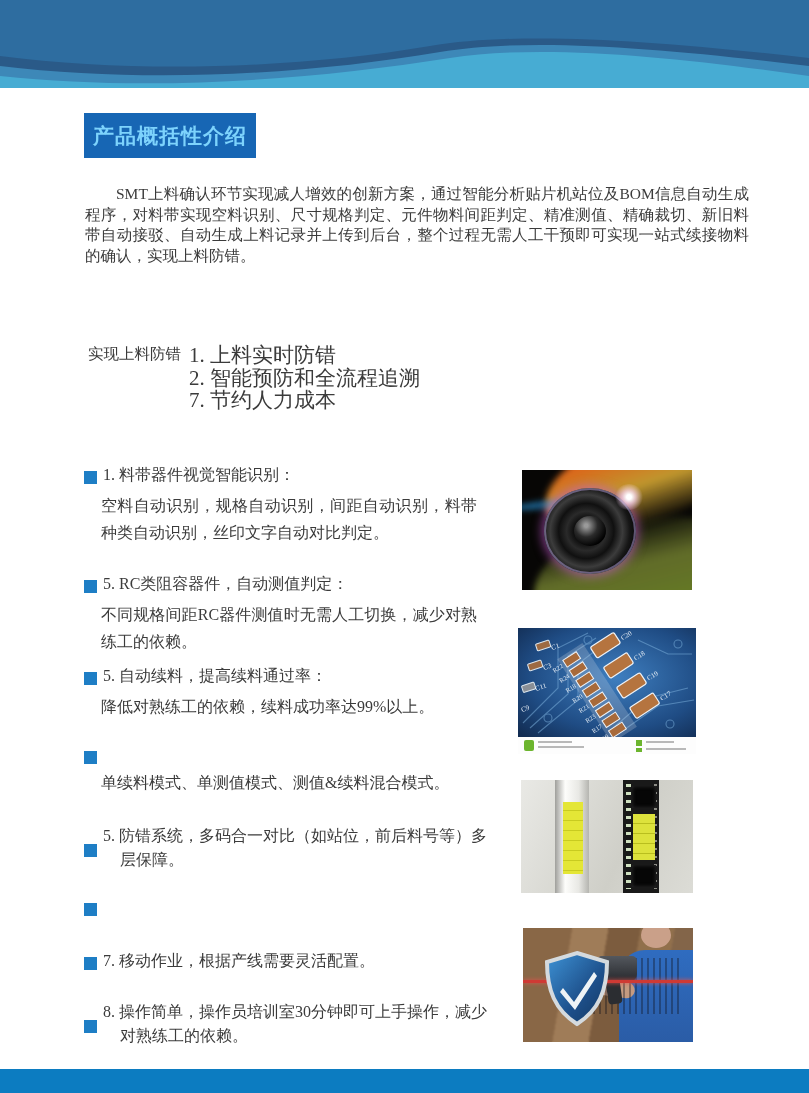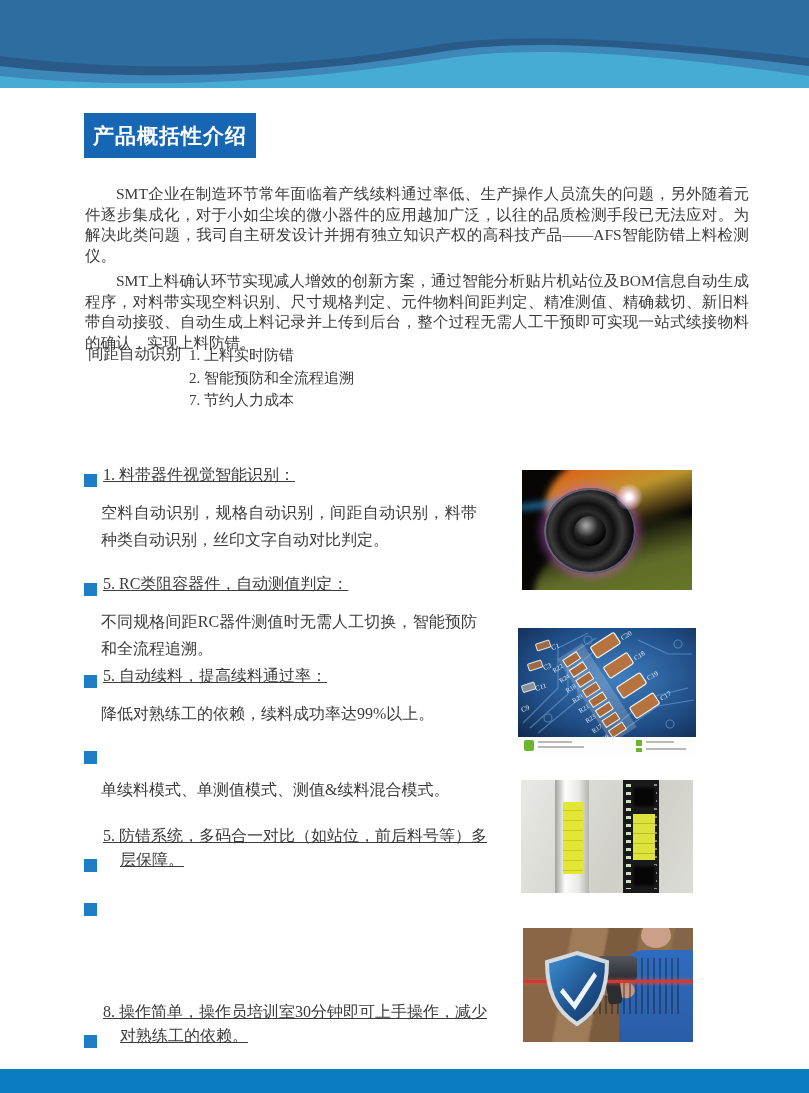--- a/index.html
+++ b/index.html
@@ -8,36 +8,36 @@
     --text:#3b3b3b;
   }
   html,body{margin:0;padding:0;background:#ffffff;}
   .page{position:relative;width:809px;height:1093px;background:#fff;overflow:hidden;
         font-family:"Liberation Serif","DejaVu Serif",serif;color:var(--text);}
   
   .header-wave{position:absolute;left:0;top:0;width:809px;height:90px;display:block;}
   
   .title-box{position:absolute;left:84px;top:113px;width:172px;height:45px;background:var(--accent);
              display:flex;align-items:center;justify-content:center;}
-  .title-box span{color:#ffffff;font-family:"Liberation Sans","DejaVu Sans",sans-serif;
+  .title-box span{color:#7dd3fc;font-family:"Liberation Sans","DejaVu Sans",sans-serif;
                   font-weight:bold;font-size:21px;letter-spacing:1px;}
   
   .intro{position:absolute;left:85px;top:184px;width:664px;font-size:15.5px;line-height:20.5px;
          text-align:justify;}
   .intro p{margin:0 0 5px 0;text-indent:2em;}
   
   .benefits-label{position:absolute;left:88px;top:344px;font-size:15.5px;}
   .benefits-list{position:absolute;left:189px;top:344px;margin:0;padding:0;list-style:none;
-                 font-size:15px;line-height:22.5px;}
+                 font-size:21px;line-height:22.5px;}
   
   .feature{position:absolute;left:84px;width:404px;font-size:16px;}
-  .f-head{display:flex;align-items:flex-end;text-decoration:underline;}
+  .f-head{display:flex;align-items:center;}
   .sq{flex:0 0 13px;width:13px;height:13px;background:var(--bullet);margin:4px 6px 0 0;}
   .f-title{padding-left:17px;text-indent:-17px;line-height:24px;}
-  .f-body{margin:12px 0 0 17px;width:376px;line-height:27px;text-align:justify;}
+  .f-body{margin:5px 0 0 17px;width:376px;line-height:27px;text-align:justify;}
   .f-body:empty{display:none;}
   
   .photo{position:absolute;overflow:hidden;}
   
   .ph-lens{left:522px;top:470px;width:170px;height:120px;background:#070605;}
   .lens-streak{position:absolute;border-radius:50%;filter:blur(3px);}
   .st-orange{right:-40px;top:-34px;width:190px;height:90px;transform:rotate(-18deg);
      background:linear-gradient(180deg,rgba(255,90,20,.9),rgba(255,200,60,.75) 55%,transparent);}
   .st-green{right:-50px;bottom:-40px;width:210px;height:110px;transform:rotate(-14deg);
      background:linear-gradient(0deg,rgba(120,150,40,.85),rgba(170,190,70,.55) 60%,transparent);}
@@ -109,45 +109,44 @@
     <path d="M0,56 C140,74 300,68 430,46 C520,31 650,40 809,58 L809,88 L0,88 Z" fill="#2a5a88"></path>
     <path d="M0,66 C150,84 310,74 440,52 C530,37 660,48 809,66 L809,88 L0,88 Z" fill="#3d88b8"></path>
     <path d="M0,76 C150,92 310,80 450,58 C540,44 670,56 809,76 L809,88 L0,88 Z" fill="#47acd3"></path>
   </svg>
 
   <div class="title-box">
     <span>产品概括性介绍</span>
   </div>
 
   <div class="intro">
-    <p>SMT企业在制造环节常年面临着产线续料通过率低、生产操作人员流失的问题，另外随着元件逐步集成化，对于小如尘埃的微小器件的应用越加广泛，以往的品质检测手段已无法应对。为解决此类问题，我司自主研发设计并拥有独立知识产权的高科技产品——AFS智能防错上料检测仪。</p>
     <p>SMT上料确认环节实现减人增效的创新方案，通过智能分析贴片机站位及BOM信息自动生成程序，对料带实现空料识别、尺寸规格判定、元件物料间距判定、精准测值、精确裁切、新旧料带自动接驳、自动生成上料记录并上传到后台，整个过程无需人工干预即可实现一站式续接物料的确认，实现上料防错。</p>
   </div>
 
-  <div class="benefits-label">间距自动识别</div>
+  <div class="benefits-label">实现上料防错</div>
   <ul class="benefits-list">
     <li>1. 上料实时防错</li>
     <li>2. 智能预防和全流程追溯</li>
     <li>7. 节约人力成本</li>
   </ul>
 
   <div class="feature" style="top:463px">
     <div class="f-head">
         <span class="sq"></span>
       <div class="f-title">1. 料带器件视觉智能识别：</div>
       </div>
     <div class="f-body">空料自动识别，规格自动识别，间距自动识别，料带种类自动识别，丝印文字自动对比判定。</div>
   </div>
 
   <div class="feature" style="top:572px">
     <div class="f-head">
         <span class="sq"></span>
       <div class="f-title">5. RC类阻容器件，自动测值判定：</div>
       </div>
-    <div class="f-body">不同规格间距RC器件测值时无需人工切换，智能预防和全流程追溯。</div>
+    <div class="f-body">不同规格间距RC器件测值时无需人工切换，减少对熟练工的依赖。</div>
   </div>
 
   <div class="feature" style="top:664px">
     <div class="f-head">
         <span class="sq"></span>
       <div class="f-title">5. 自动续料，提高续料通过率：</div>
       </div>
     <div class="f-body">降低对熟练工的依赖，续料成功率达99%以上。</div>
   </div>
 
@@ -164,20 +163,26 @@
       <div class="f-title">5. 防错系统，多码合一对比（如站位，前后料号等）多层保障。</div>
       </div>
   </div>
 
   <div class="feature" style="top:899px">
     <div class="f-head">
         <span class="sq"></span>
       </div>
   </div>
 
+  <div class="feature" style="top:949px">
+    <div class="f-head">
+        <span class="sq"></span>
+      <div class="f-title">7. 移动作业，根据产线需要灵活配置。</div>
+      </div>
+  </div>
 
   <div class="feature" style="top:1000px">
     <div class="f-head">
         <span class="sq"></span>
       <div class="f-title">8. 操作简单，操作员培训室30分钟即可上手操作，减少对熟练工的依赖。</div>
       </div>
   </div>
 
   <div class="photo ph-lens">
     <div class="lens-streak st-orange"></div>

